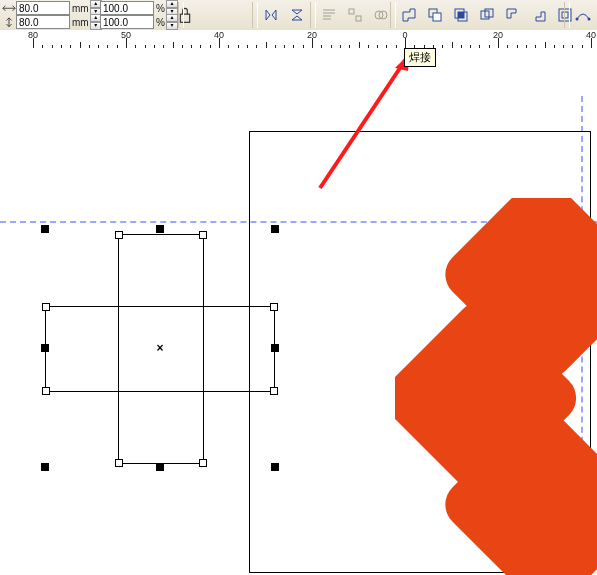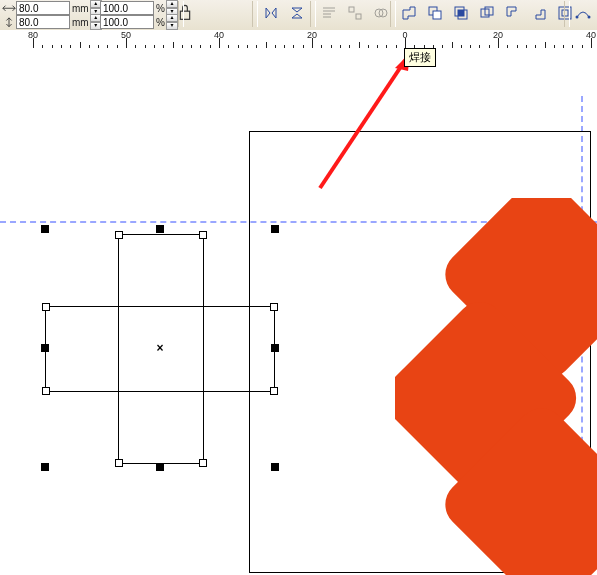--- a/index.html
+++ b/index.html
@@ -1,18 +1,18 @@
 <!DOCTYPE html>
 <html><head>
 <meta charset="utf-8">
 <style>
   html,body{margin:0;padding:0;width:597px;height:575px;background:#fff;font-family:Tahoma,Arial,sans-serif;font-size:11px;overflow:hidden;}
   
   .toolbar{position:absolute;left:0;top:0;width:597px;height:30px;background:linear-gradient(#f4f0e8,#e8e2d0);border-bottom:1px solid #b0a890;}
-  .tgrp{position:absolute;top:1px;height:28px;display:flex;align-items:flex-start;}
+  .tgrp{position:absolute;top:1px;height:28px;display:flex;align-items:center;}
   .sep{width:4px;height:26px;margin:0 2px;border-left:1px solid #ccc4b0;border-right:1px solid #fff;}
   .spin{display:flex;flex-direction:column;align-items:flex-start;gap:0;}
   .spinrow{display:flex;align-items:center;height:14px;}
   .spinrow .ic{width:14px;height:12px;display:flex;align-items:center;justify-content:center;}
   .spinrow input{width:48px;height:12px;font-size:10px;border:1px solid #888;padding:0 2px;}
   .spinrow .unit{font-size:10px;margin-left:2px;color:#222;}
   .btns{display:flex;flex-direction:column;margin-left:1px;}
   .sbtn{width:10px;height:6px;background:linear-gradient(#fff,#ddd);border:1px solid #999;font-size:6px;line-height:4px;text-align:center;}
   .tb{width:22px;height:22px;margin:0 1px;border:1px solid transparent;border-radius:2px;display:flex;align-items:center;justify-content:center;cursor:pointer;}
   .tb svg{width:16px;height:16px;}

